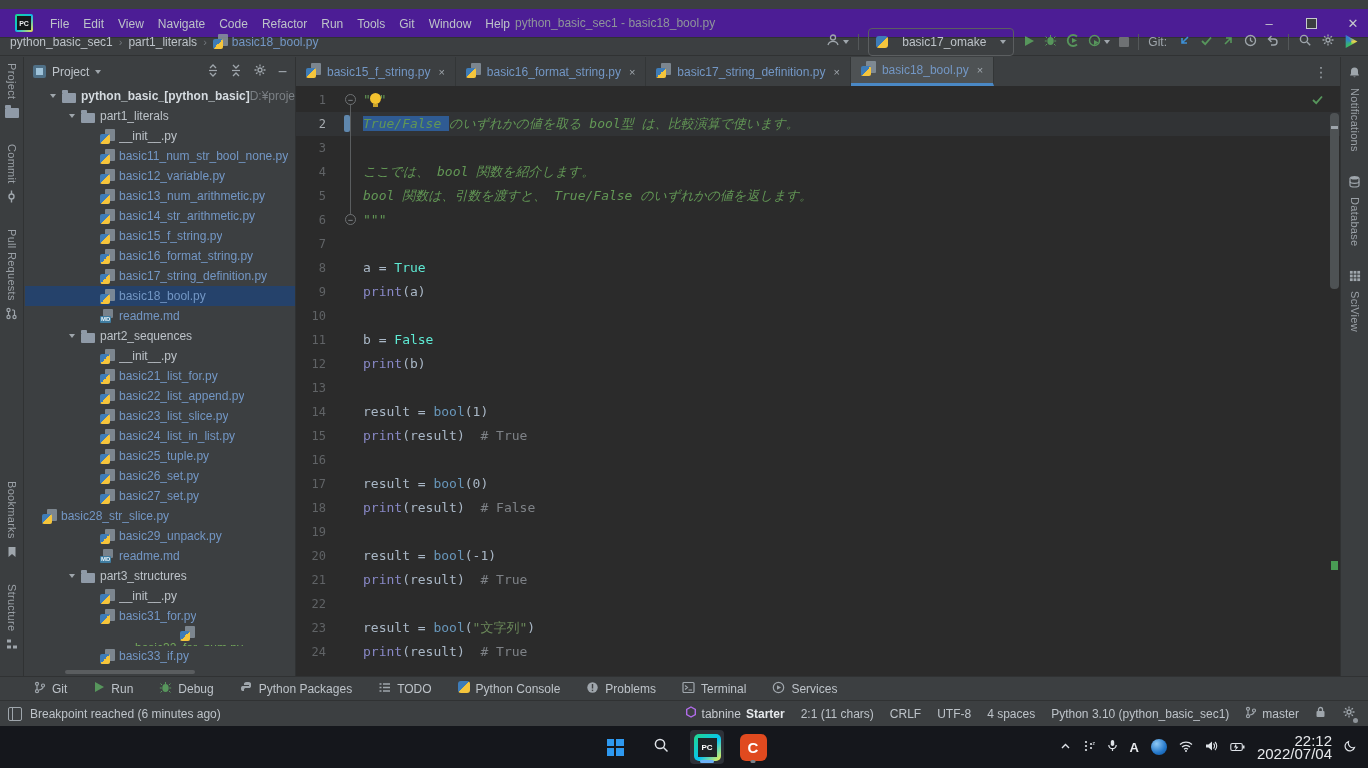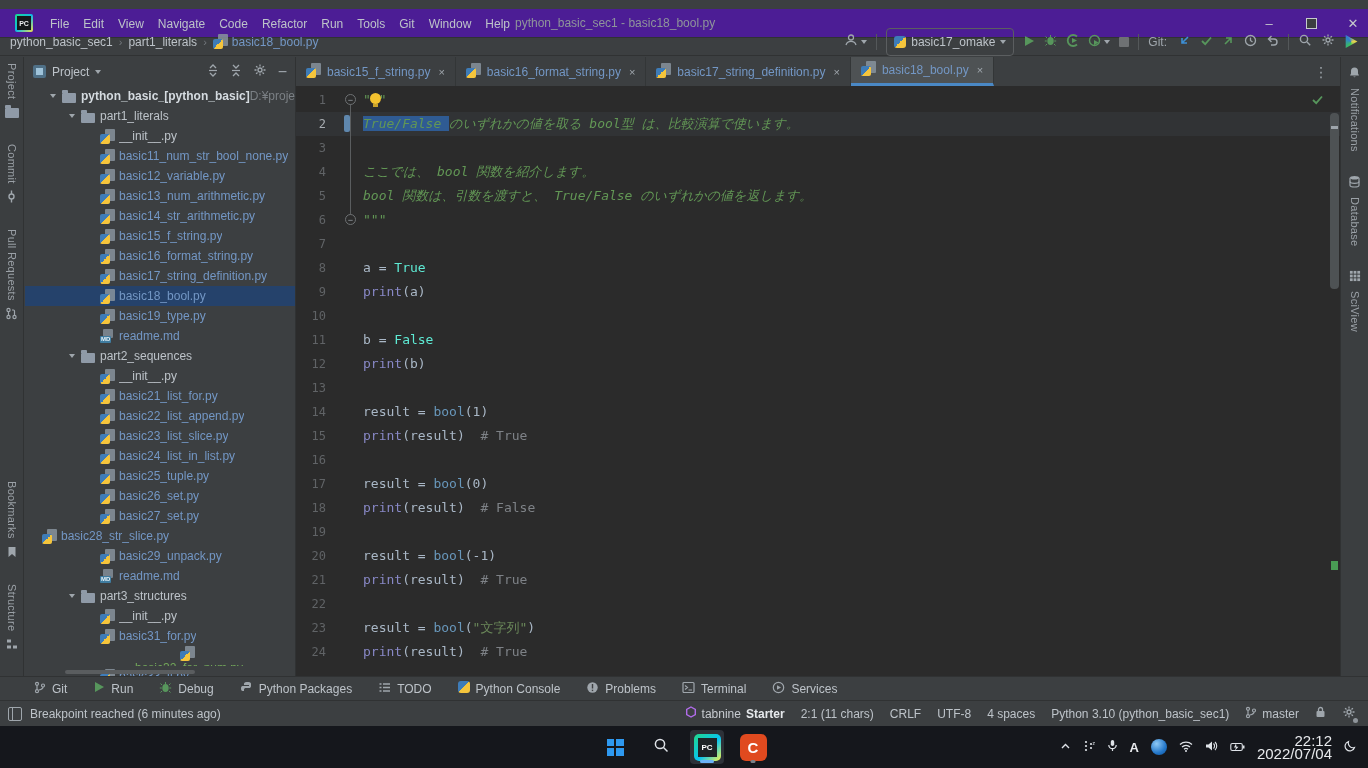--- a/index.html
+++ b/index.html
@@ -17,21 +17,21 @@
   .ic-restore{width:9px;height:9px;border:1px solid #c6cacd;position:relative;background:#3b3e40;}
   .ic-restore::before{content:"";position:absolute;left:2px;top:-4px;width:9px;height:9px;border:1px solid #c6cacd;z-index:-1;}
   
   #navrow{left:0;top:28px;width:100%;height:28px;display:flex;align-items:center;border-bottom:1px solid #303233;padding-left:10px;box-sizing:border-box;}
   .crumb{font-size:12px;color:#bdc3c9;}
   .crumb.blue{color:#7397c5;}
   .crumb-sep{color:#73787d;margin:0 6px;font-size:11px;}
   #nav-right{margin-left:auto;display:flex;align-items:center;gap:9px;padding-right:10px;}
   .vsep{width:1px;height:16px;background:#54585a;}
   .tbtn{display:flex;align-items:center;gap:3px;}
-  #run-chip{display:flex;align-items:center;gap:5px;border:1px solid #5b5e60;border-radius:4px;height:20px;padding:3px 7px;}
+  #run-chip{display:flex;align-items:center;gap:14px;border:1px solid #5b5e60;border-radius:4px;height:20px;padding:3px 7px;}
   #run-chip span.lbl{font-size:12px;color:#bdc3c9;}
   .gitlbl{font-size:12px;color:#9fa6ac;margin-right:2px;}
   
   .i-chevdn{width:0;height:0;border-left:3.5px solid transparent;border-right:3.5px solid transparent;border-top:4px solid #9fa6ac;display:inline-block;}
   .i-pyg{width:12px;height:12px;display:inline-block;background:linear-gradient(135deg,#3e7cb8 0 50%,#f5c53c 50% 100%);border-radius:3px;}
   .i-plugin{width:14px;height:14px;display:inline-block;background:conic-gradient(from 200deg,#39c25a,#2f7dd1,#e8d44d,#39c25a);clip-path:polygon(12% 4%,96% 50%,12% 96%);}
   .i-stop{display:inline-block;width:10px;height:10px;background:#6e7173;border-radius:1px;}
   
   #mainrow{left:0;top:57px;width:100%;height:619px;}
   #leftstripe{left:0;top:0;width:24px;height:100%;background:#3b3e40;border-right:1px solid #303233;display:flex;flex-direction:column;align-items:center;padding-top:6px;box-sizing:border-box;}
@@ -350,27 +350,20 @@
           <div class="trow selected" style="padding-left: 58px;">
             <span class="tchev"></span>
             <span class="ticon">
               <span class="i-py"></span>
             </span>
             <span class="tlabel t-blue">basic18_bool.py</span>
           </div>
           <div class="trow" style="padding-left: 58px;">
             <span class="tchev"></span>
             <span class="ticon">
-              <span class="i-py"></span>
-            </span>
-            <span class="tlabel t-blue">basic19_type.py</span>
-          </div>
-          <div class="trow" style="padding-left: 58px;">
-            <span class="tchev"></span>
-            <span class="ticon">
               <span class="i-md">
                 <b>MD</b>
               </span>
             </span>
             <span class="tlabel t-blue">readme.md</span>
           </div>
           <div class="trow" style="padding-left: 39px;">
             <span class="tchev">
               <span class="i-chevdn"></span>
             </span>

